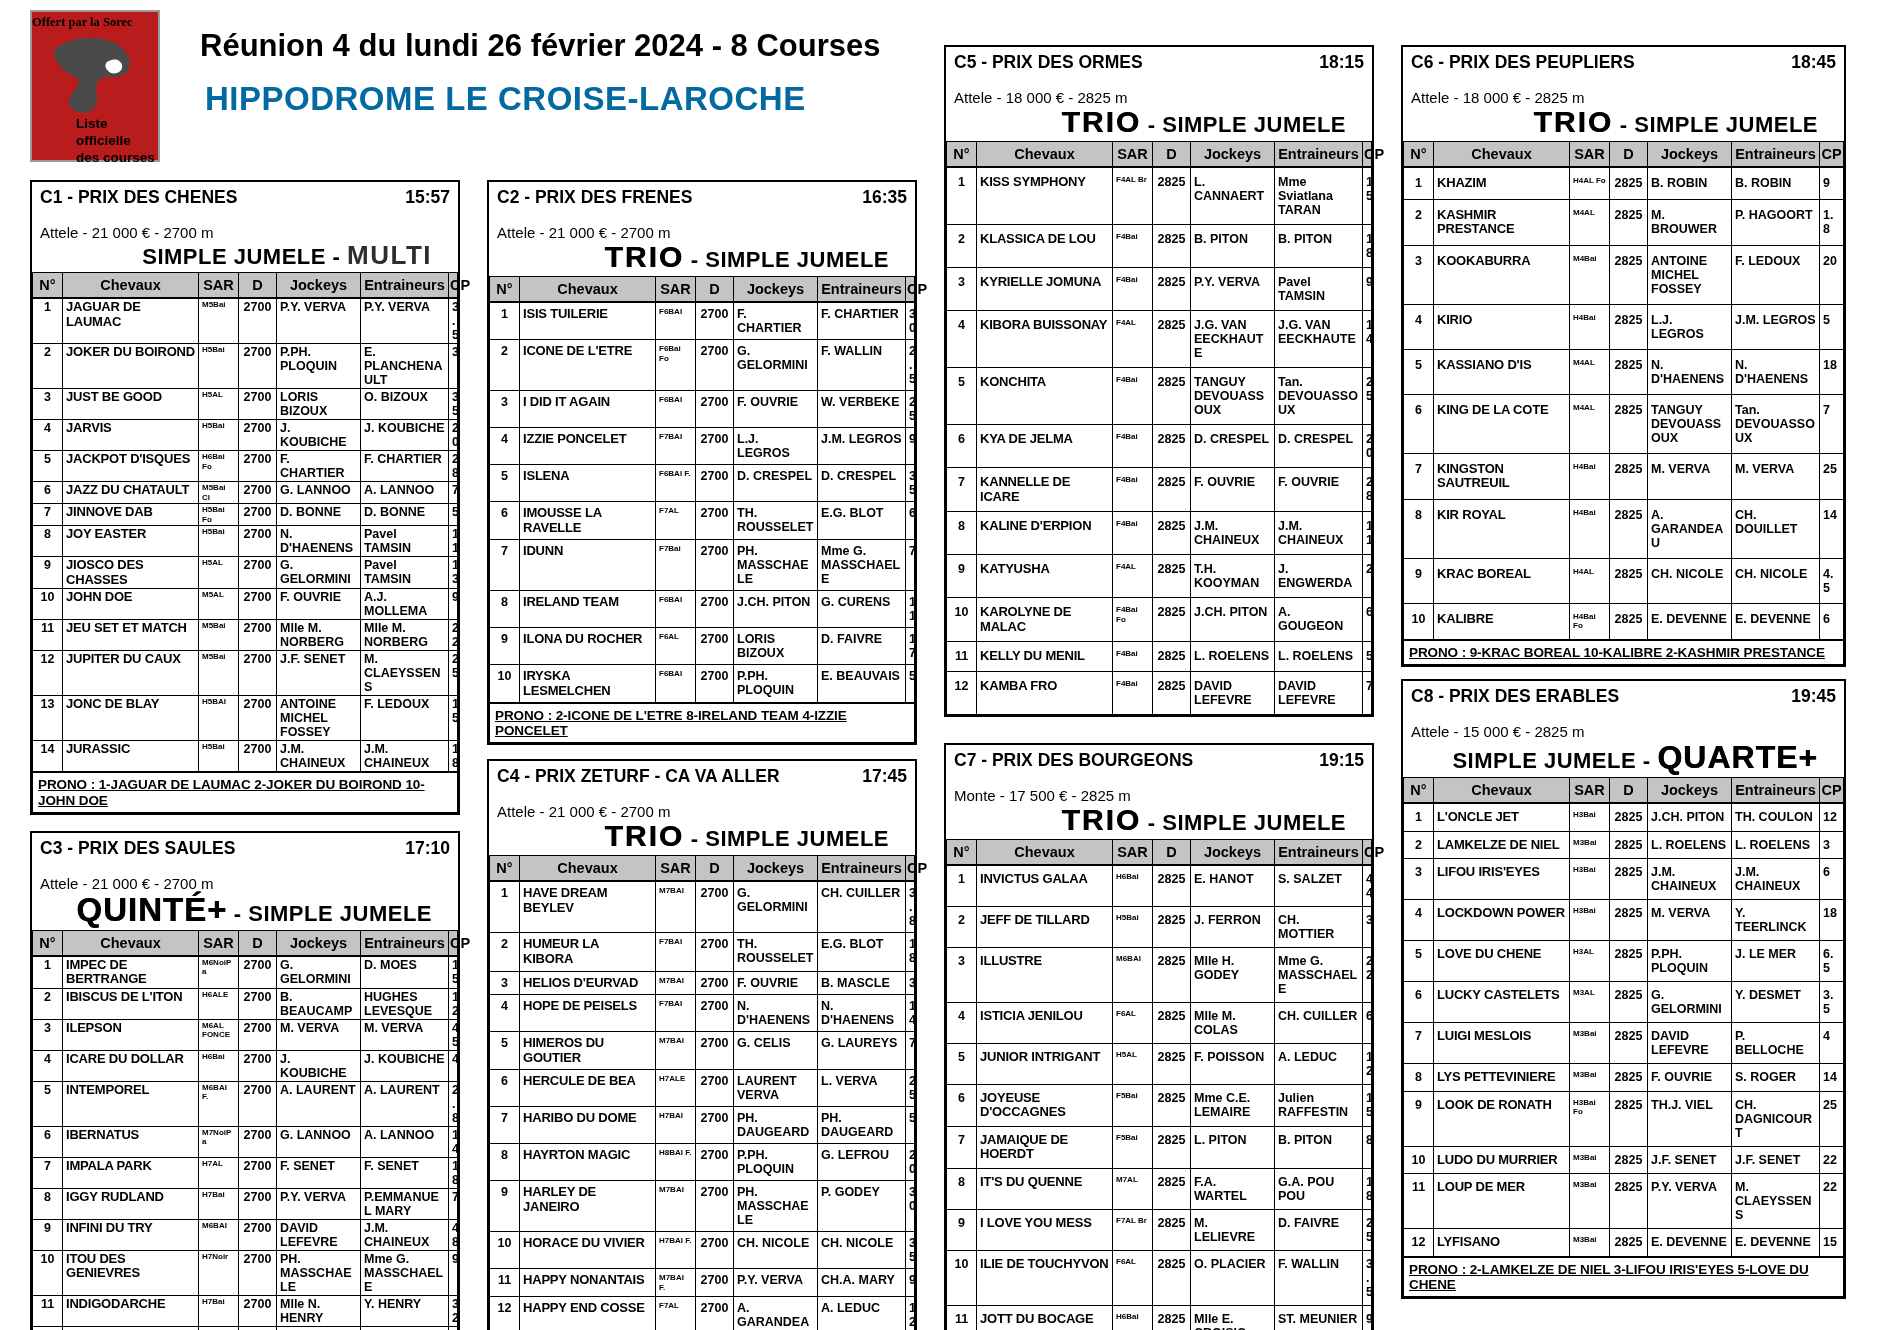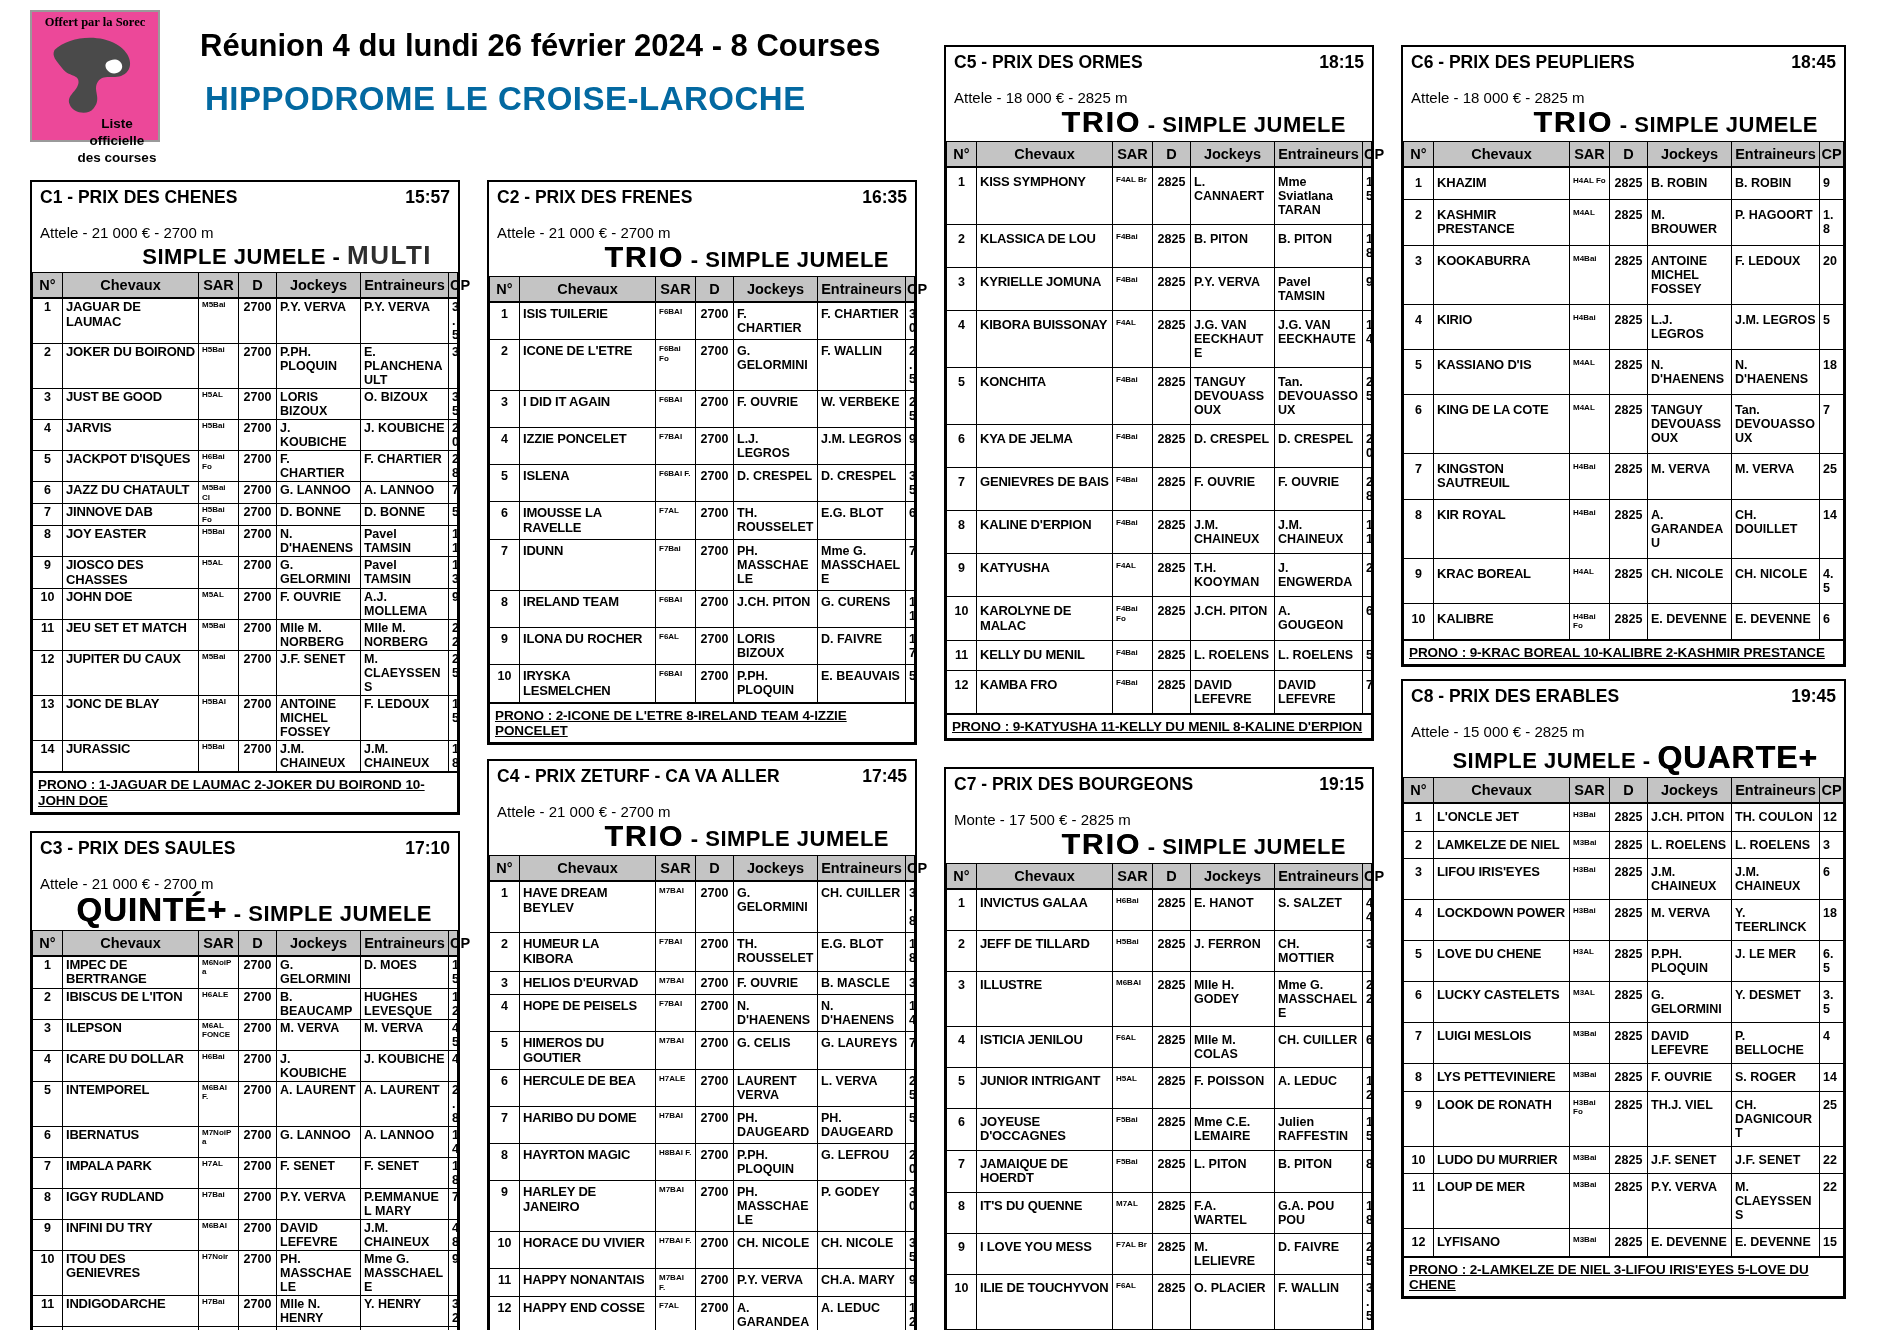--- a/index.html
+++ b/index.html
@@ -4,23 +4,23 @@
 <style>
   html,body{margin:0;padding:0;}
   body{
     width:1883px;height:1330px;position:relative;overflow:hidden;
     background:#ffffff;color:#000;
     font-family:"Liberation Sans",sans-serif;
     -webkit-font-smoothing:antialiased;
   }
   .page-header{position:absolute;left:0;top:0;width:100%;height:175px;}
   .logo-box{
-    position:absolute;left:30px;top:10px;width:130px;height:132px;
-    border:2px solid #9a9a9a;box-sizing:border-box;text-align:center;
-    padding-top:4px;background:#ec4899;
+    position:absolute;left:30px;top:10px;width:130px;height:152px;
+    border:2px solid #9a9a9a;box-sizing:border-box;
+    padding-top:4px;background:#b91c1c;
   }
   .logo-top{font-family:"Liberation Serif",serif;font-weight:bold;font-size:12.5px;line-height:1.1;}
   .logo-horse{display:block;margin:2px auto 0;}
   .logo-b1,.logo-b2{font-family:Liberation Sans, sans-serif;font-weight:bold;font-size:13.5px;line-height:1.25;padding-left:44px;}
   .main-title{position:absolute;left:200px;top:28px;font-size:31px;font-weight:bold;letter-spacing:0px;white-space:nowrap;}
   .subtitle{position:absolute;left:205px;top:80px;width:600px;text-align:center;font-size:33px;font-weight:bold;color:#0369a1;letter-spacing:0.5px;white-space:nowrap;}
 
   .cols{
     position:absolute;left:30px;top:0;
     display:grid;grid-template-columns:430px 430px 430px 445px;column-gap:27px;
@@ -762,21 +762,21 @@
               <td class="c-num">6</td>
               <td class="c-horse">KYA DE JELMA</td>
               <td class="c-sar">F4Bai</td>
               <td class="c-d">2825</td>
               <td class="c-jockey">D. CRESPEL</td>
               <td class="c-trainer">D. CRESPEL</td>
               <td class="c-cp">20</td>
             </tr>
             <tr>
               <td class="c-num">7</td>
-              <td class="c-horse">GENIEVRES DE BAIS</td>
+              <td class="c-horse">KANNELLE DE ICARE</td>
               <td class="c-sar">F4Bai</td>
               <td class="c-d">2825</td>
               <td class="c-jockey">F. OUVRIE</td>
               <td class="c-trainer">F. OUVRIE</td>
               <td class="c-cp">28</td>
             </tr>
             <tr>
               <td class="c-num">8</td>
               <td class="c-horse">KALINE D'ERPION</td>
               <td class="c-sar">F4Bai</td>
@@ -813,23 +813,20 @@
               <td class="c-cp">5</td>
             </tr>
             <tr>
               <td class="c-num">12</td>
               <td class="c-horse">KAMBA FRO</td>
               <td class="c-sar">F4Bai</td>
               <td class="c-d">2825</td>
               <td class="c-jockey">DAVID LEFEVRE</td>
               <td class="c-trainer">DAVID LEFEVRE</td>
               <td class="c-cp">7</td>
-            </tr>
-            <tr class="prono-row">
-              <td colspan="7">PRONO : 9-KATYUSHA 11-KELLY DU MENIL 8-KALINE D'ERPION</td>
             </tr>
           </tbody>
         </table>
       </section>
       <section class="race race-C7">
         <div class="race-head">
           <div class="race-title-row">
             <span class="race-title">C7 -  PRIX DES BOURGEONS</span>
             <span class="race-time">19:15</span>
           </div>

